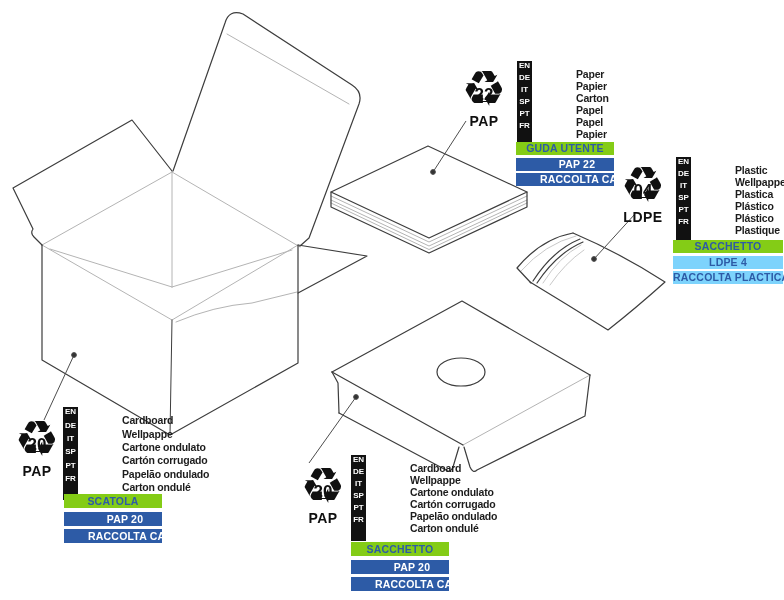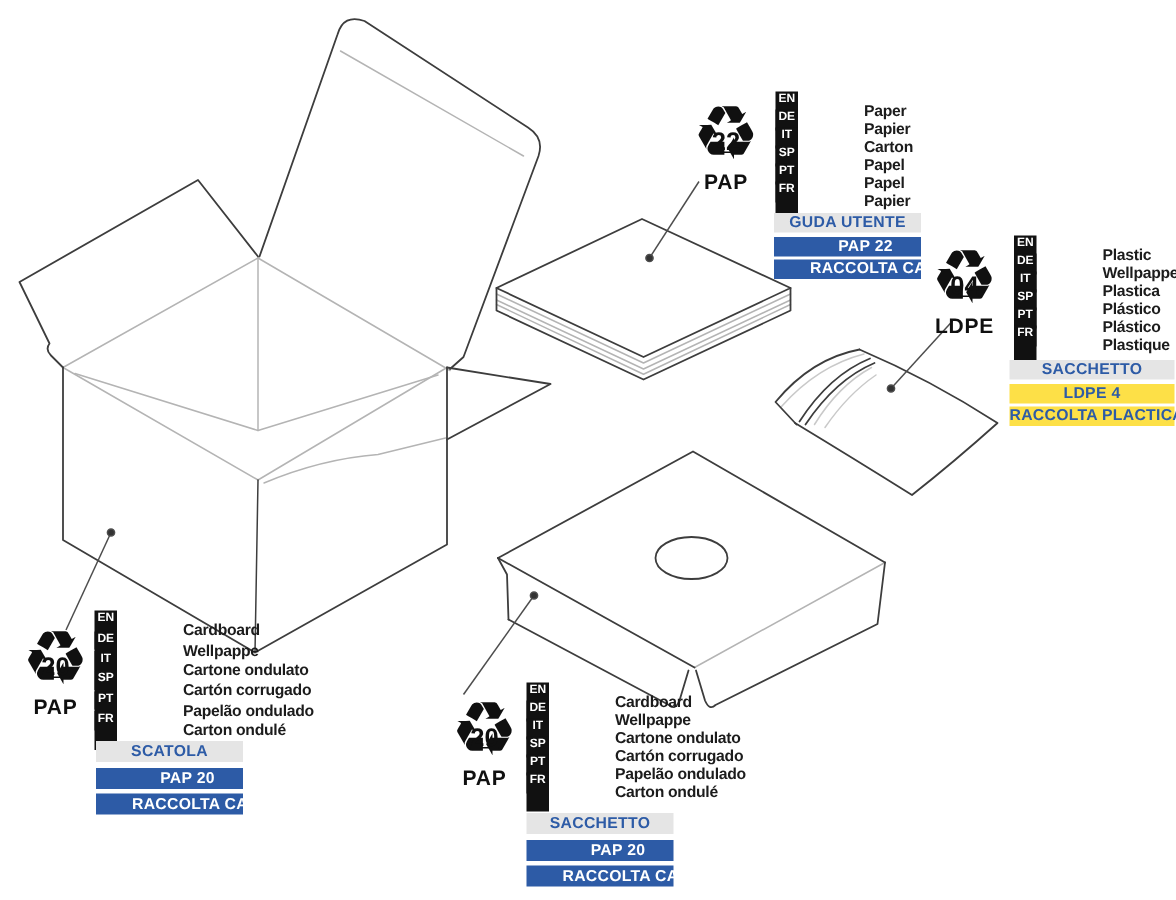--- a/index.html
+++ b/index.html
@@ -35,23 +35,23 @@
   .ltext{font-size:10.5px;font-weight:bold;color:#1c1c1c;letter-spacing:-.2px;white-space:nowrap;padding-left:40px;}
 
   
   .bars{position:absolute;}
   .bar{
     height:13px;line-height:13.5px;margin-bottom:2.5px;
     text-align:center;font-size:10.5px;font-weight:bold;letter-spacing:.2px;
     white-space:nowrap;
   }
   .bars.loose .bar{height:14px;line-height:14.5px;margin-bottom:3.5px;}
-  .bar.light{background:#e5e5e5;color:#2d5ba6;}
+  .bar.light{background:#84cc16;color:#2d5ba6;}
   .bar.blue{background:#2d5ba6;color:#ffffff;padding-left:24px;}
-  .bar.yellow{background:#fde047;color:#2d5ba6;}
+  .bar.yellow{background:#7dd3fc;color:#2d5ba6;}
 </style>
 </head>
 <body>
 
 <svg class="art" width="784" height="600" viewBox="0 0 784 600">
 
   <g fill="none" stroke="#3d3d3d" stroke-width="1.2" stroke-linejoin="round" stroke-linecap="round">
     <g stroke="#b4b4b4" stroke-width="1">
       <path d="M 42,245 L 172,172 L 300,247"></path>
       <path d="M 172,172 L 172,287"></path>

